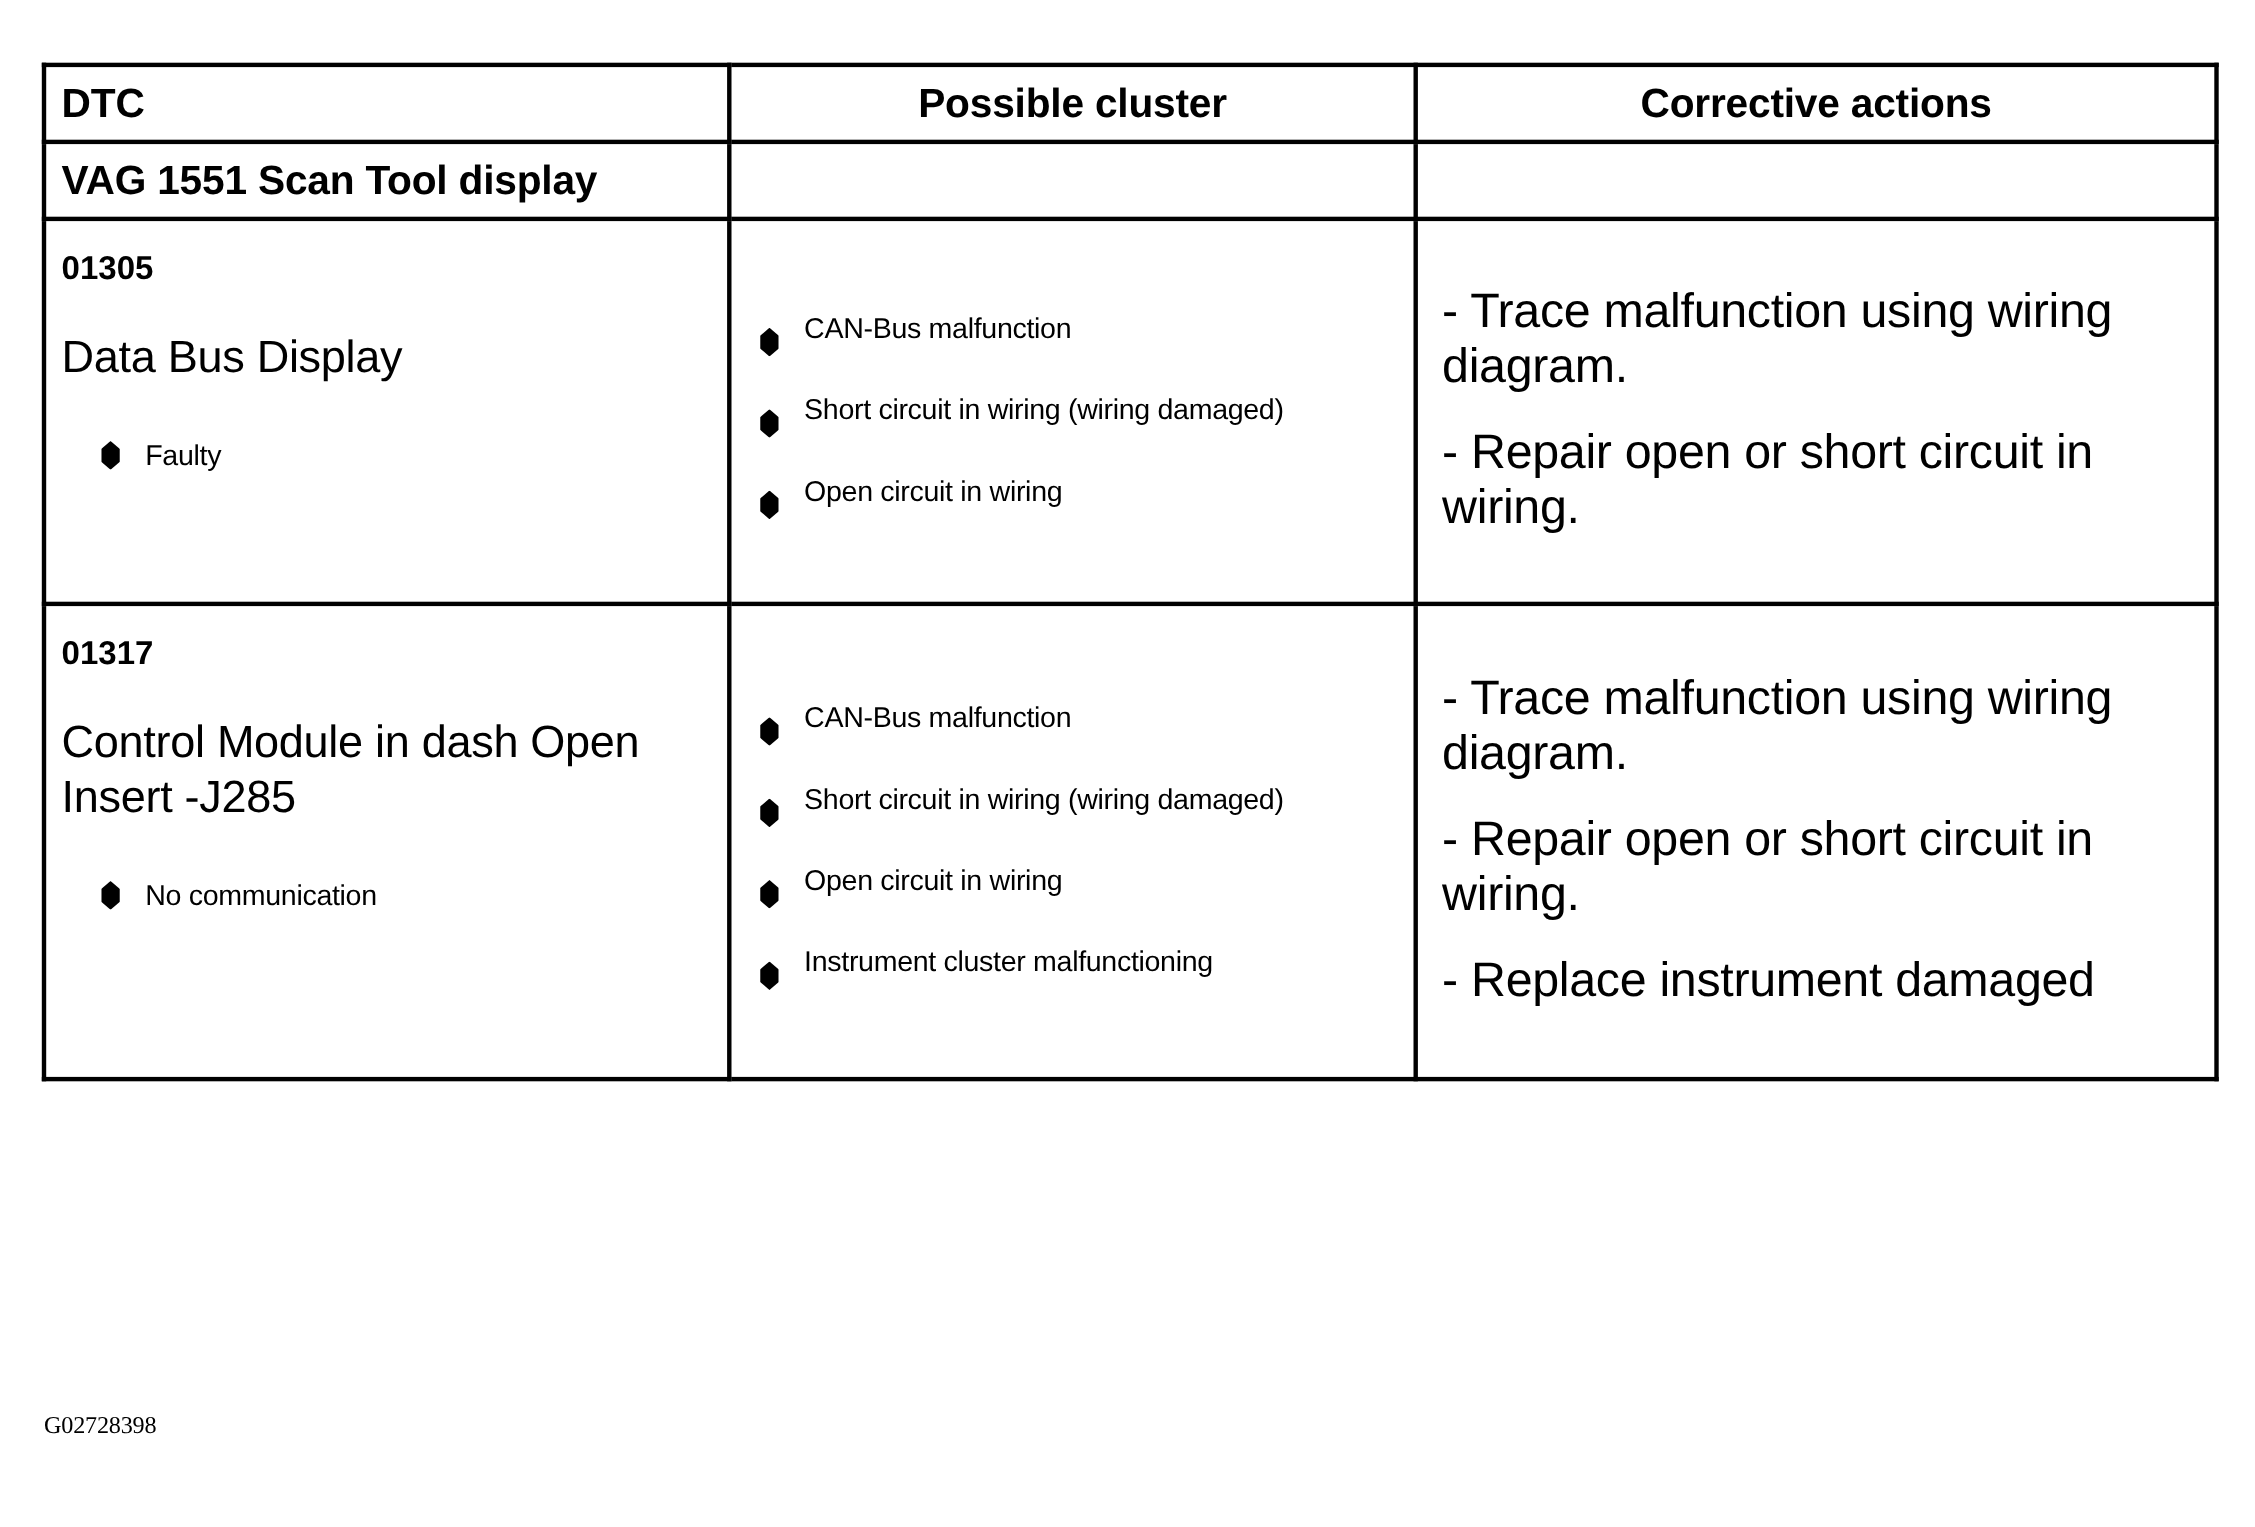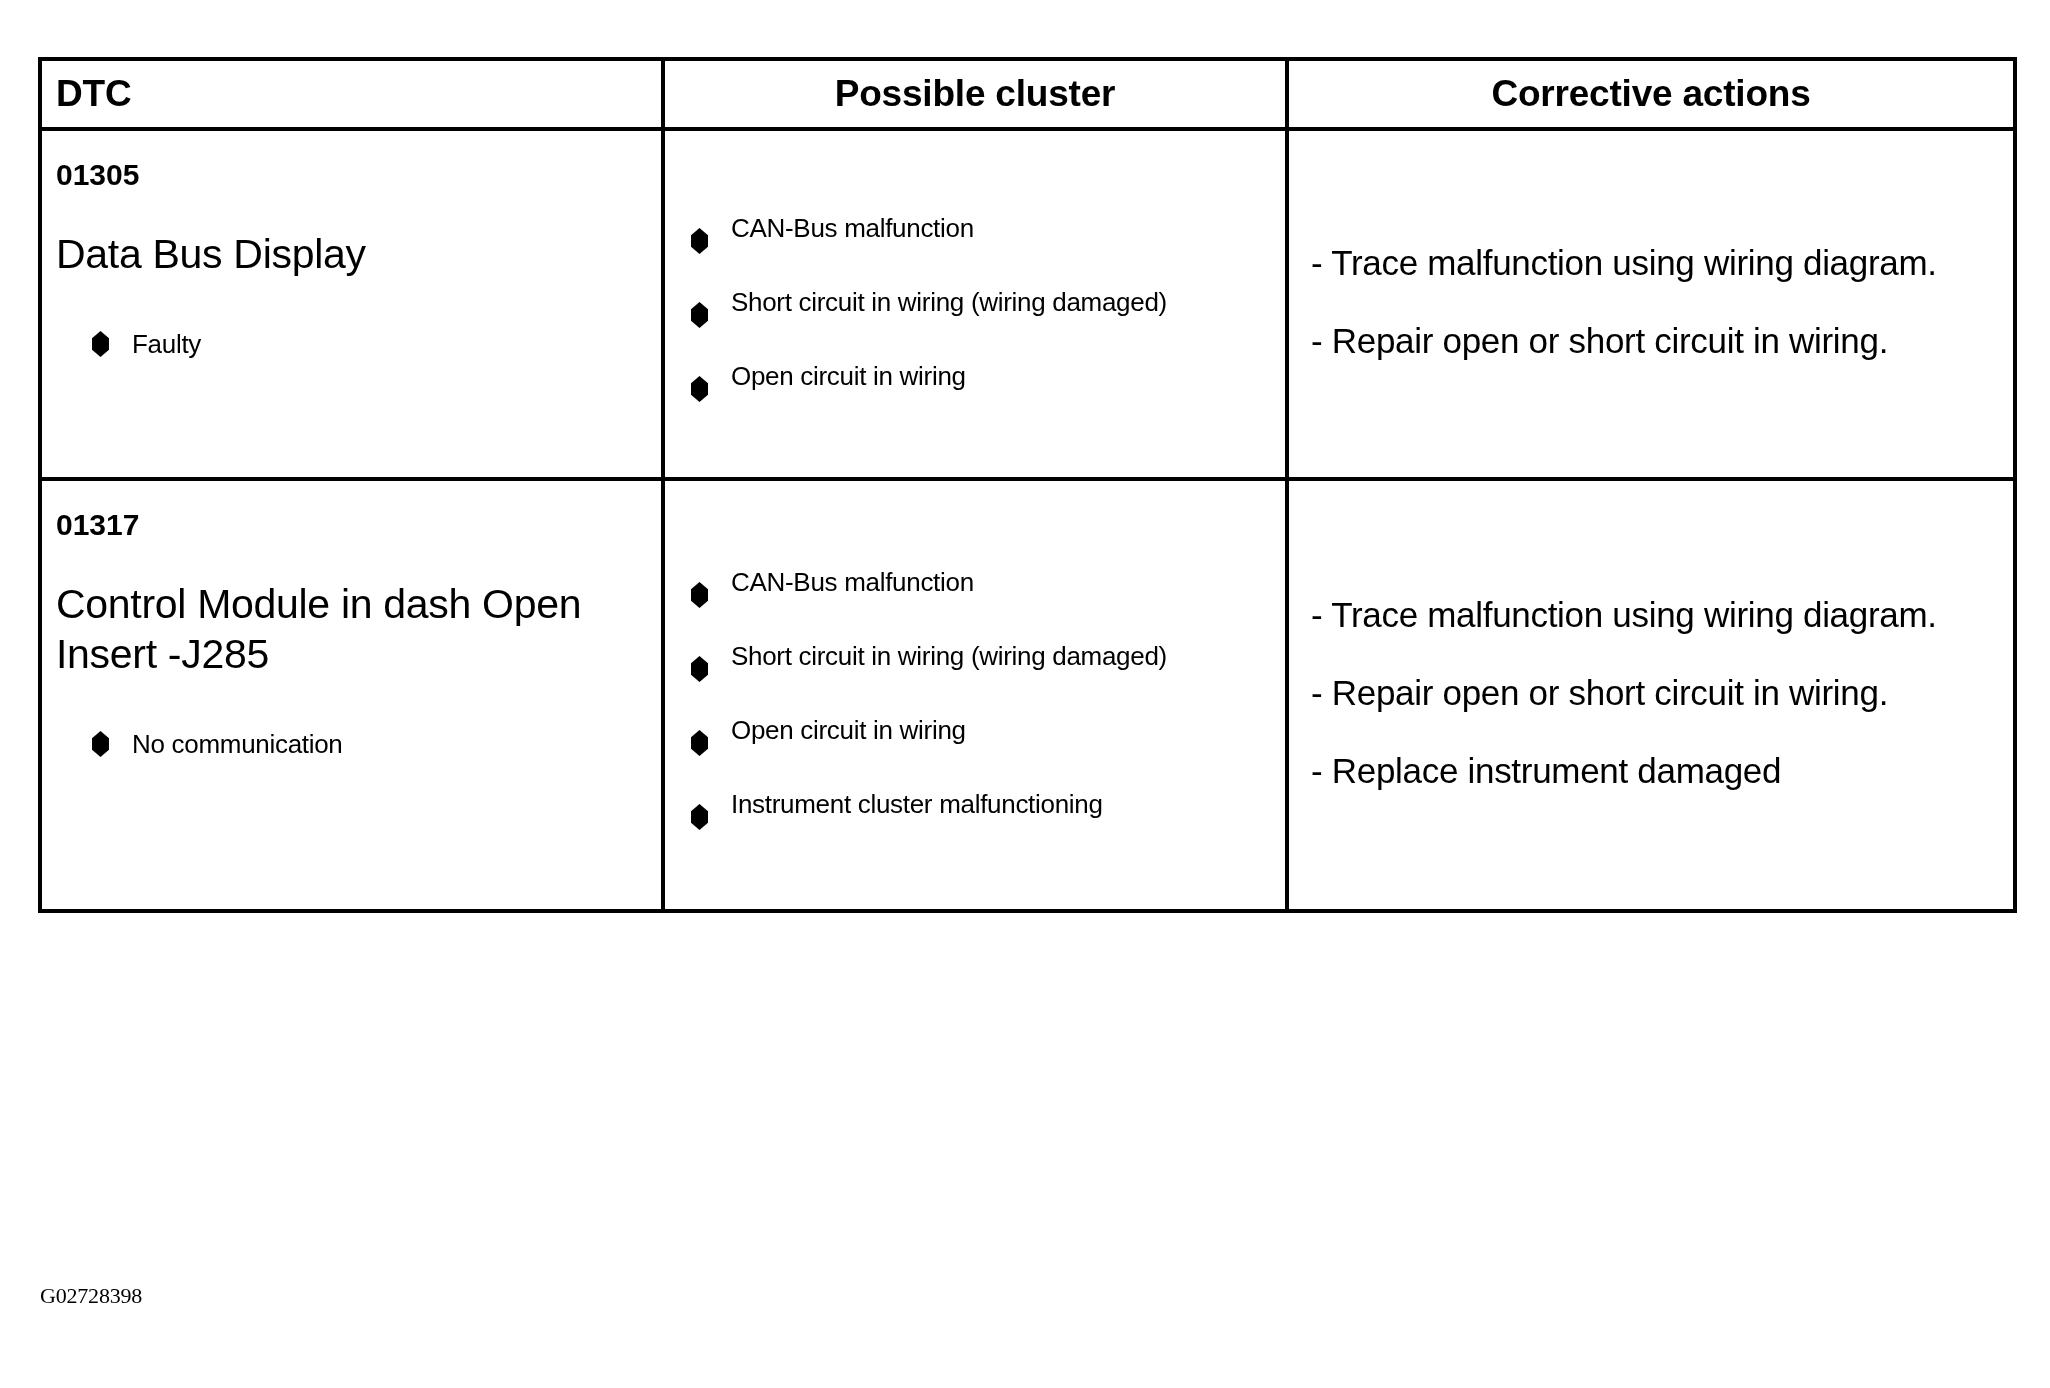--- a/index.html
+++ b/index.html
@@ -151,21 +151,21 @@
     transform: none;
   }
 
   
   .act-list {
     list-style: none;
     margin: 0;
     padding: 0;
   }
   .act-list li {
-    font-size: 35px;
+    font-size: 44px;
     line-height: 50px;
     letter-spacing: -0.3px;
     margin-bottom: 28px;
     white-space: pre-line;
   }
   .act-list li:last-child { margin-bottom: 0; }
 
   
   .row1-h { height: 350px; }
   .row2-h { height: 432px; }
@@ -199,20 +199,27 @@
           <div class="hdr-text left">DTC</div>
         </td>
         <td class="hdr-cell">
           <div class="hdr-text center">Possible cluster</div>
         </td>
         <td class="hdr-cell">
           <div class="hdr-text center">Corrective actions</div>
         </td>
       </tr>
 
+      <tr>
+        <td class="subhdr-cell">
+          <div class="subhdr-text">VAG 1551 Scan Tool display</div>
+        </td>
+        <td class="subhdr-cell"></td>
+        <td class="subhdr-cell"></td>
+      </tr>
 
       <tr class="row1-h">
         <td class="body-cell">
           <div class="cell-pad-dtc">
             <div class="dtc-code">01305</div>
             <div class="dtc-desc">Data Bus Display</div>
             <ul class="blist dtc-bullets">
               <li>
                 <span class="bullet-glyph"></span>
                 <span>Faulty</span>

